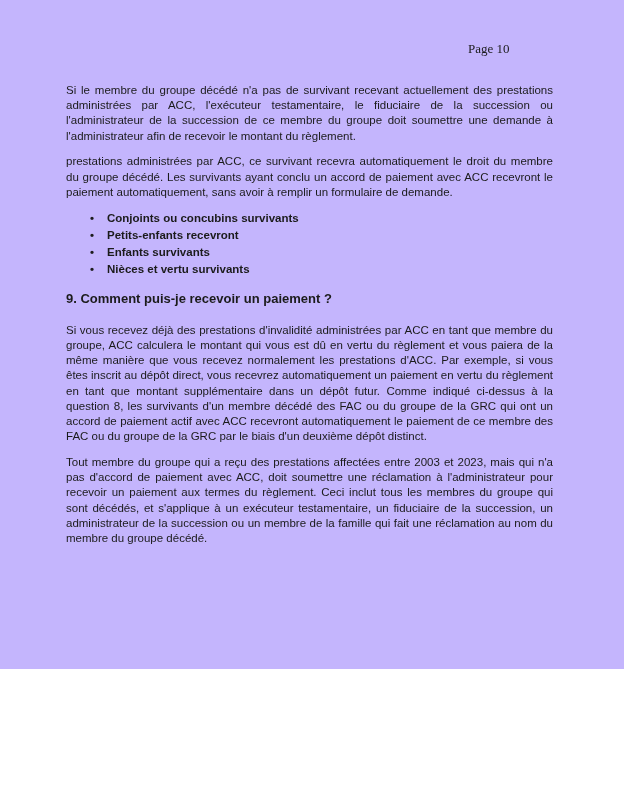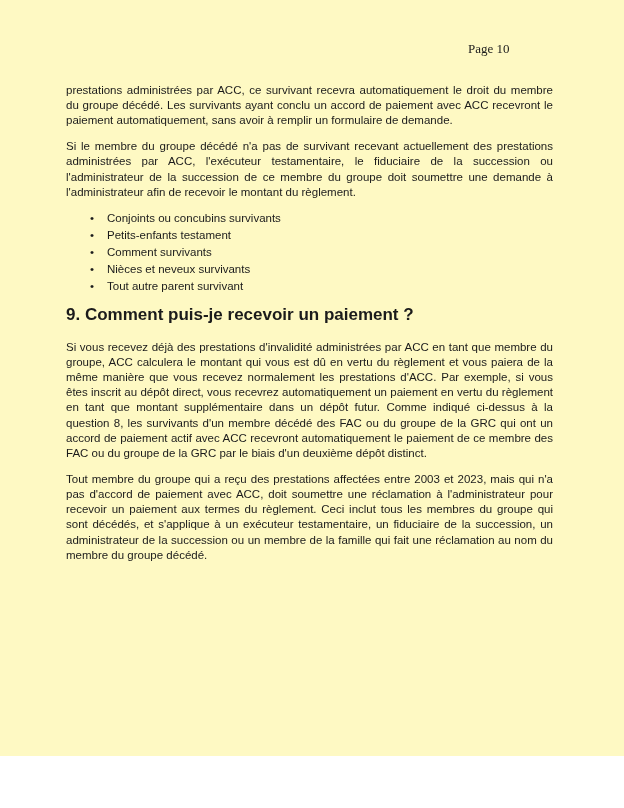--- a/index.html
+++ b/index.html
@@ -3,22 +3,22 @@
 <meta charset="utf-8">
 <style>
   html, body {
     margin: 0;
     padding: 0;
     background: #ffffff;
   }
   .page {
     position: relative;
     width: 624px;
-    height: 756px;
-    background: #fef9c3;
+    height: 669px;
+    background: #c4b5fd;
     color: #1b1b1b;
     font-family: "Liberation Sans", sans-serif;
     overflow: hidden;
   }
   .page-number {
     position: absolute;
     top: 41px;
     left: 468px;
     font-family: "Liberation Serif", serif;
     font-size: 13px;
@@ -41,56 +41,56 @@
   ul.claimants {
     list-style: none;
     margin: 8px 0 13px 0;
     padding: 0;
     text-align: left;
   }
   ul.claimants li {
     position: relative;
     padding-left: 41px;
     line-height: 16.8px;
+    font-weight: bold;
   }
   ul.claimants li::before {
     content: "\2022";
     position: absolute;
     left: 24px;
     top: 0;
     font-size: 11.5px;
   }
   h2.question {
-    font-size: 17px;
+    font-size: 13px;
     font-weight: bold;
     margin: 5px 0 17px 0;
     text-align: left;
     color: #1b1b1b;
   }
 </style>
 </head>
 <body>
 
 <div class="page">
 
   <div class="page-number">Page 10</div>
 
   <div class="content">
 
+    <p>Si le membre du groupe décédé n'a pas de survivant recevant actuellement des prestations administrées par ACC, l'exécuteur testamentaire, le fiduciaire de la succession ou l'administrateur de la succession de ce membre du groupe doit soumettre une demande à l'administrateur afin de recevoir le montant du règlement.</p>
+
     <p>prestations administrées par ACC, ce survivant recevra automatiquement le droit du membre du groupe décédé. Les survivants ayant conclu un accord de paiement avec ACC recevront le paiement automatiquement, sans avoir à remplir un formulaire de demande.</p>
-
-    <p>Si le membre du groupe décédé n'a pas de survivant recevant actuellement des prestations administrées par ACC, l'exécuteur testamentaire, le fiduciaire de la succession ou l'administrateur de la succession de ce membre du groupe doit soumettre une demande à l'administrateur afin de recevoir le montant du règlement.</p>
 
 
     <ul class="claimants">
       <li>Conjoints ou concubins survivants</li>
-      <li>Petits-enfants testament</li>
-      <li>Comment survivants</li>
-      <li>Nièces et neveux survivants</li>
-      <li>Tout autre parent survivant</li>
+      <li>Petits-enfants recevront</li>
+      <li>Enfants survivants</li>
+      <li>Nièces et vertu survivants</li>
     </ul>
 
 
     <h2 class="question">9. Comment puis-je recevoir un paiement ?</h2>
 
     <p>Si vous recevez déjà des prestations d'invalidité administrées par ACC en tant que membre du groupe, ACC calculera le montant qui vous est dû en vertu du règlement et vous paiera de la même manière que vous recevez normalement les prestations d'ACC. Par exemple, si vous êtes inscrit au dépôt direct, vous recevrez automatiquement un paiement en vertu du règlement en tant que montant supplémentaire dans un dépôt futur. Comme indiqué ci-dessus à la question 8, les survivants d'un membre décédé des FAC ou du groupe de la GRC qui ont un accord de paiement actif avec ACC recevront automatiquement le paiement de ce membre des FAC ou du groupe de la GRC par le biais d'un deuxième dépôt distinct.</p>
 
     <p>Tout membre du groupe qui a reçu des prestations affectées entre 2003 et 2023, mais qui n'a pas d'accord de paiement avec ACC, doit soumettre une réclamation à l'administrateur pour recevoir un paiement aux termes du règlement. Ceci inclut tous les membres du groupe qui sont décédés, et s'applique à un exécuteur testamentaire, un fiduciaire de la succession, un administrateur de la succession ou un membre de la famille qui fait une réclamation au nom du membre du groupe décédé.</p>
 
   </div>

